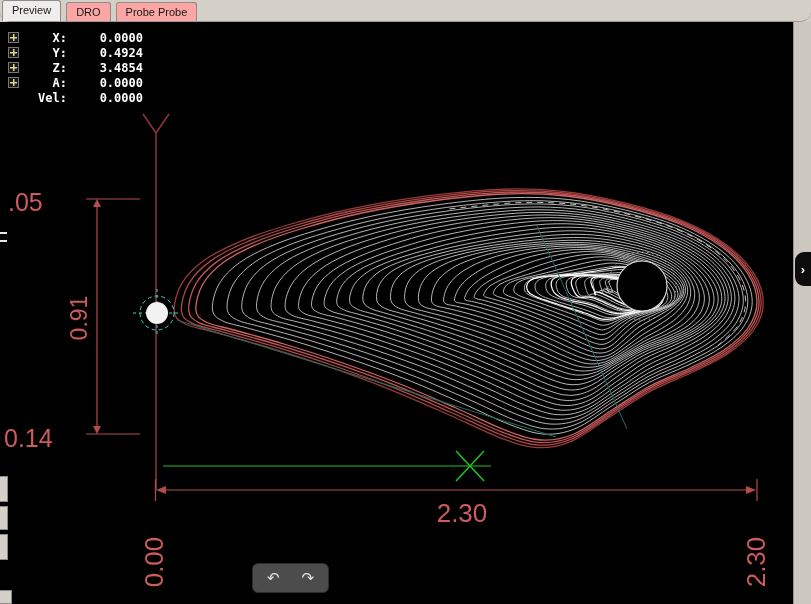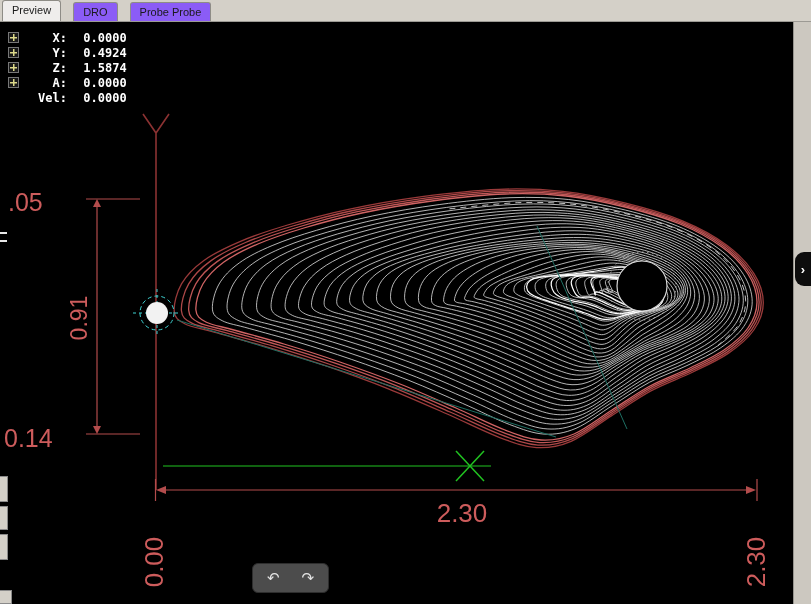--- a/index.html
+++ b/index.html
@@ -1,37 +1,37 @@
 <!DOCTYPE html>
 <html><head>
 <meta charset="utf-8">
 <style>
   html,body{margin:0;padding:0;background:#888;}
   .window{position:relative;width:811px;height:604px;background:#d4d0c8;overflow:hidden;
           font-family:"Liberation Sans",sans-serif;}
   
   .tabbar{position:absolute;left:0;top:0;width:811px;height:22px;background:#d4d0c8;
-          display:flex;align-items:flex-end;padding-left:2px;gap:12px;box-sizing:border-box;
-          border-bottom:1px solid #9c9a94;}
-  .tab{font-size:11px;color:#1a1a1a;padding:3px 9px 3px 9px;background:#8b5cf6;
+          display:flex;align-items:flex-end;padding-left:2px;gap:5px;box-sizing:border-box;
+          border-bottom:1px solid #9c9a94;border-radius:10px;}
+  .tab{font-size:11px;color:#1a1a1a;padding:3px 9px 3px 9px;background:#fca5a5;
        border:1px solid #8e8c86;border-bottom:none;border-radius:3px 3px 0 0;cursor:default;}
   .tab.active{background:#efedec;padding-bottom:5px;position:relative;z-index:2;}
   
   .canvas{position:absolute;left:0;top:22px;width:793px;height:582px;background:#000;}
   svg{position:absolute;left:0;top:0;}
   
   .dro{position:absolute;left:8px;top:8px;font-family:"DejaVu Sans Mono",monospace;
        font-size:12px;font-weight:bold;color:#ffffff;}
   .dro-row{display:flex;align-items:center;height:15px;}
   .dro-icon{width:11px;height:11px;margin-right:4px;border:1px solid #777;box-sizing:border-box;
             background:linear-gradient(#dcd98a,#dcd98a) center/7px 1.5px no-repeat,
                        linear-gradient(#dcd98a,#dcd98a) center/1.5px 7px no-repeat,#191919;}
   .dro-icon.hidden{visibility:hidden;}
   .dro-label{width:44px;text-align:right;}
-  .dro-value{width:76px;text-align:center;}
+  .dro-value{width:76px;text-align:right;}
   
   .dim{stroke:#b34c4c;stroke-width:1.2;fill:none;}
   .dim-fill{fill:#b34c4c;stroke:none;}
   .dim-text{fill:#cd5c5c;font-family:"Liberation Sans",sans-serif;}
   .axis{stroke:#8b3232;stroke-width:1.6;fill:none;}
   .green{stroke:#21c421;fill:none;}
   .cyan{stroke:#3fd2d2;fill:none;}
   .teal{stroke:#1e6f63;stroke-width:1;fill:none;}
   
   .view-controls{position:absolute;left:252px;top:541px;background:#4c4c4c;border:1px solid #2e2e2e;
@@ -158,21 +158,21 @@
         <span class="dro-value">0.0000</span>
       </div>
       <div class="dro-row">
         <span class="dro-icon"></span>
         <span class="dro-label">Y:</span>
         <span class="dro-value">0.4924</span>
       </div>
       <div class="dro-row">
         <span class="dro-icon"></span>
         <span class="dro-label">Z:</span>
-        <span class="dro-value">1.5874</span>
+        <span class="dro-value">3.4854</span>
       </div>
       <div class="dro-row">
         <span class="dro-icon"></span>
         <span class="dro-label">A:</span>
         <span class="dro-value">0.0000</span>
       </div>
       <div class="dro-row">
         <span class="dro-icon hidden"></span>
         <span class="dro-label">Vel:</span>
         <span class="dro-value">0.0000</span>

